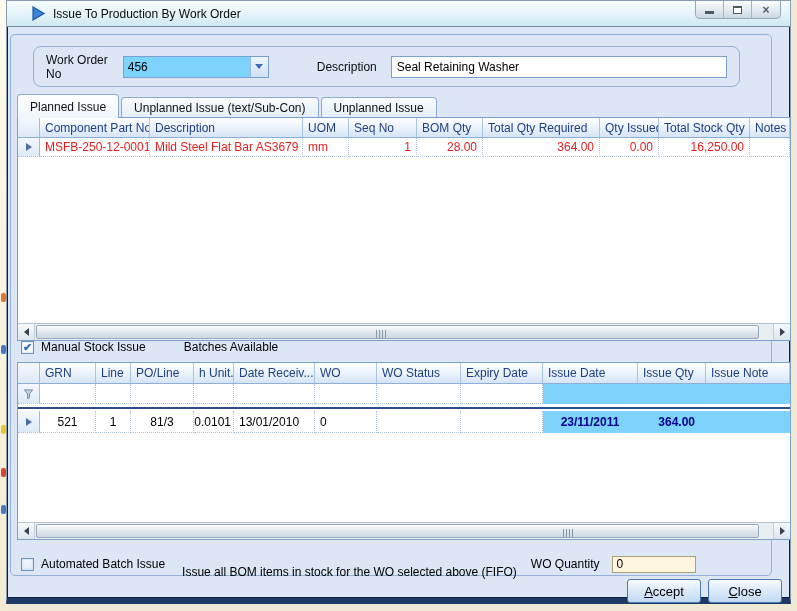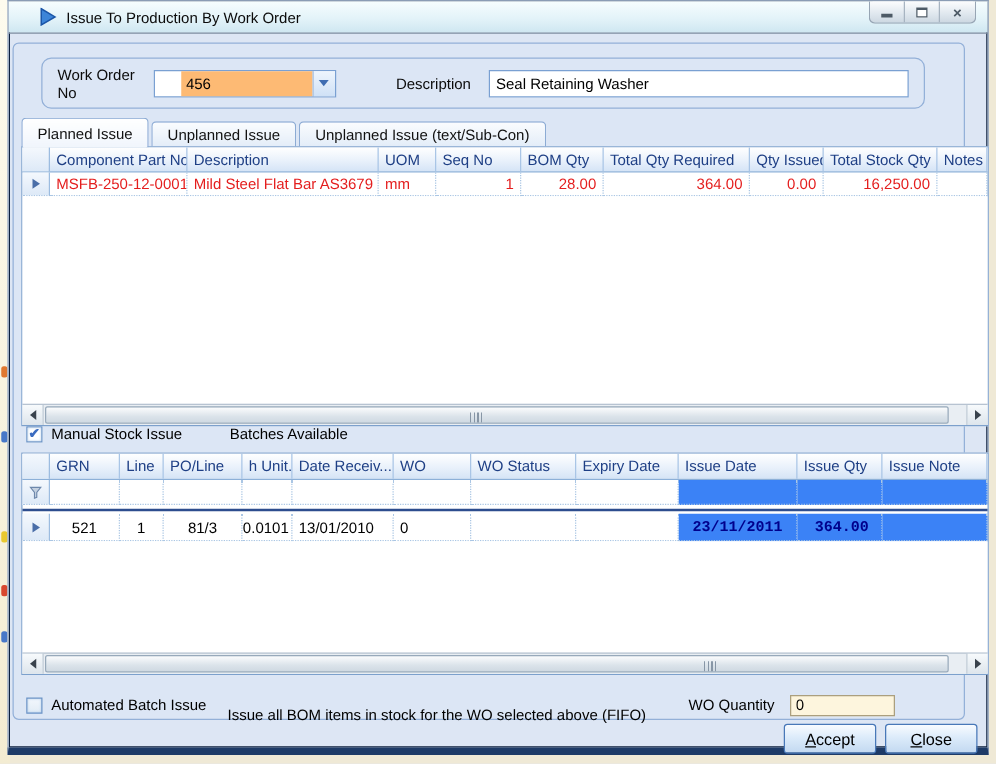--- a/index.html
+++ b/index.html
@@ -43,21 +43,21 @@
     background:#dce6f5; border:1px solid #93b0d8; border-radius:5px;
   }
 
   
   .wo-box {
     position:absolute; left:22px; top:11px; width:707px; height:41px;
     border:1px solid #93b0d8; border-radius:8px; display:flex; align-items:center; padding:0 12px;
   }
   .field-label { color:#0b0b0b; }
   .combo { display:flex; width:146px; height:22px; border:1px solid #7aa0d2; background:#fff; margin-left:10px; }
-  .combo input { flex:1; border:none; outline:none; padding:2px 4px; font:12px "Liberation Sans",sans-serif; background:#fdba74; min-width:0;margin-left:21px; }
+  .combo input { flex:1; border:none; outline:none; padding:2px 4px; font:12px "Liberation Sans",sans-serif; background:#7dd3fc; min-width:0; }
   .combo-btn { width:18px; background:linear-gradient(#eef5fd,#cfe1f6); border-left:1px solid #9dbbe0; display:flex; align-items:center; justify-content:center; }
   .combo-arrow { width:0; height:0; border-left:4px solid transparent; border-right:4px solid transparent; border-top:5px solid #3f6db2; }
   .desc-label { margin-left:48px; }
   .desc-input { margin-left:14px; width:403px; height:22px; border:1px solid #7aa0d2; padding:2px 5px; font:12px "Liberation Sans",sans-serif; background:#fff; }
 
   
   .tabs { position:absolute; left:6px; top:59px; height:24px; display:flex; align-items:flex-end; }
   .tab {
     height:21px; padding:3px 12px 0; margin-right:2px;
     border:1px solid #8cabd4; border-bottom:none; border-radius:4px 4px 0 0;
@@ -72,21 +72,21 @@
   .ghead { display:flex; flex:0 0 20px; background:linear-gradient(#ffffff,#e9f1fb 55%,#d5e4f6); border-bottom:1px solid #8cb0d8; color:#1e3f85; }
   .ghead .cell { display:flex; align-items:center; padding:0 5px; border-right:1px solid #a9c5e6; overflow:hidden; white-space:nowrap; }
   .grow { display:flex; flex:0 0 19px; }
   .grow .cell { padding:1px 5px; border-right:1px dotted #aac6e4; border-bottom:1px dotted #aac6e4; overflow:hidden; white-space:nowrap; display:flex; align-items:center; }
   .cell.rt { justify-content:flex-end; }
   .cell.ct { justify-content:center;text-align:right; }
   .indicator { flex:0 0 22px; background:linear-gradient(#f4f8fd,#dde9f7); border-right:1px solid #9cbce0 !important; display:flex; align-items:center; justify-content:center; }
   .row-arrow { width:0; height:0; border-top:4px solid transparent; border-bottom:4px solid transparent; border-left:6px solid #4a6ea8; }
   .gbody { flex:1; background:#fff; }
   .red { color:#e41e1e; }
-  .yellow { background:#3b82f6;font-family:Liberation Mono, monospace; }
+  .yellow { background:#7dd3fc; }
   .navy-bold { color:#00008c; font-weight:bold; }
   .filter-sep { height:2px; background:#2d4d8e; margin-top:3px; margin-bottom:2px; flex:0 0 auto; }
 
   
   .c1-0{flex:0 0 110px}.c1-1{flex:0 0 153px}.c1-2{flex:0 0 46px}.c1-3{flex:0 0 68px}
   .c1-4{flex:0 0 66px}.c1-5{flex:0 0 117px}.c1-6{flex:0 0 59px}.c1-7{flex:0 0 91px}.c1-8{flex:1}
   
   .c2-0{flex:0 0 56px}.c2-1{flex:0 0 35px}.c2-2{flex:0 0 63px}.c2-3{flex:0 0 40px}
   .c2-4{flex:0 0 81px}.c2-5{flex:0 0 62px}.c2-6{flex:0 0 84px}.c2-7{flex:0 0 82px}
   .c2-8{flex:0 0 95px}.c2-9{flex:0 0 68px}.c2-10{flex:1}
@@ -101,21 +101,21 @@
   .sthumb { position:absolute; top:1px; bottom:1px; left:1px; right:14px; border:1px solid #97a9ba; border-radius:2px; background:linear-gradient(#fbfcfd,#dbe3ea 60%,#cfd9e2); }
   .grip { position:absolute; top:4px; width:11px; height:8px; background:repeating-linear-gradient(90deg,#8796a6 0 1px,transparent 1px 3px); }
 
   
   .chkrow { position:absolute; left:10px; display:flex; align-items:center; }
   .checkbox { width:13px; height:13px; border:1px solid #6a93c6; background:#fff; display:flex; align-items:center; justify-content:center; box-shadow:inset 0 0 2px #aac8e8; }
   .checkbox.unchecked { background:linear-gradient(#f2f7fc,#e2ecf6); }
   .checkmark { color:#3b6cc0; font-size:11px; line-height:1; font-weight:bold; }
   .chk-label { margin-left:7px; }
 
-  .wo-qty-label { margin-left:34px; }
+  .wo-qty-label { margin-left:14px; }
   .wo-qty-input { margin-left:12px; width:84px; height:17px; border:1px solid #ab9f7e; background:#fdf5dd; padding:1px 4px; font:12px "Liberation Sans",sans-serif; }
 
   
   .btn {
     position:absolute; top:578px; width:74px; height:24px;
     border:1px solid #4878b8; border-radius:3px;
     background:linear-gradient(#f8fbff,#dcebfa 45%,#c3d9f1);
     font:13px "Liberation Sans",sans-serif; color:#000;
     display:flex; align-items:center; justify-content:center; cursor:default;
   }
@@ -164,22 +164,22 @@
         <div class="combo-btn">
           <div class="combo-arrow"></div>
         </div>
       </div>
       <span class="field-label desc-label">Description</span>
       <input class="desc-input" value="Seal Retaining Washer" style="">
     </div>
 
     <div class="tabs">
       <div class="tab active">Planned Issue</div>
+      <div class="tab">Unplanned Issue (text/Sub-Con)</div>
       <div class="tab">Unplanned Issue</div>
-      <div class="tab">Unplanned Issue (text/Sub-Con)</div>
     </div>
 
     <div class="gridpanel g1">
       <div class="ghead">
         <div class="cell indicator"></div>
         <div class="cell c1-0">Component Part No</div>
         <div class="cell c1-1">Description</div>
         <div class="cell c1-2">UOM</div>
         <div class="cell c1-3">Seq No</div>
         <div class="cell c1-4">BOM Qty</div>

